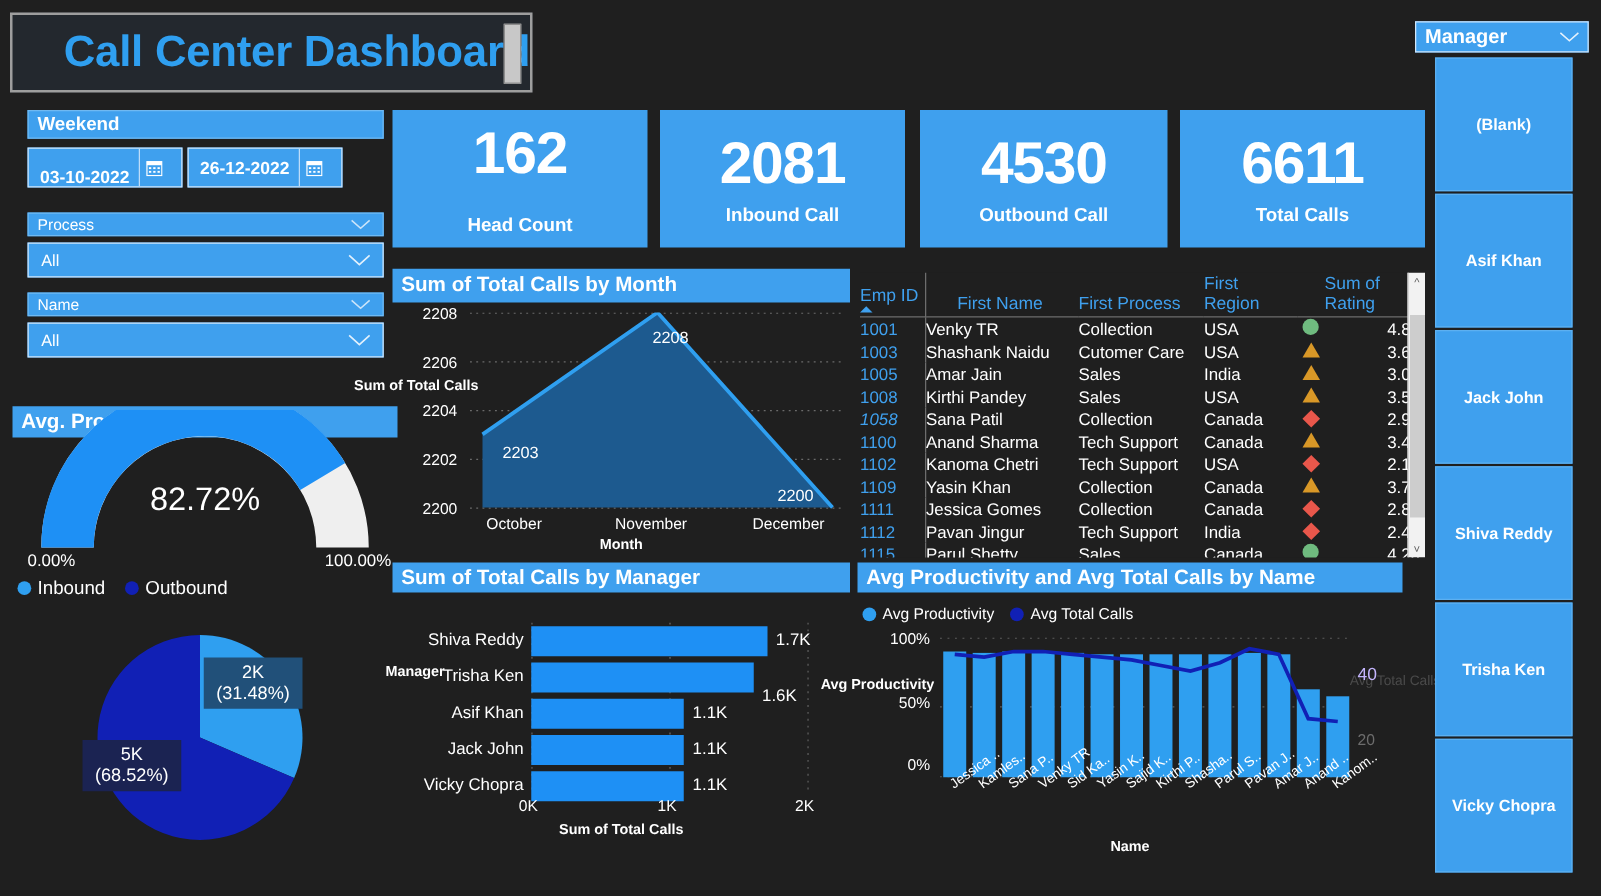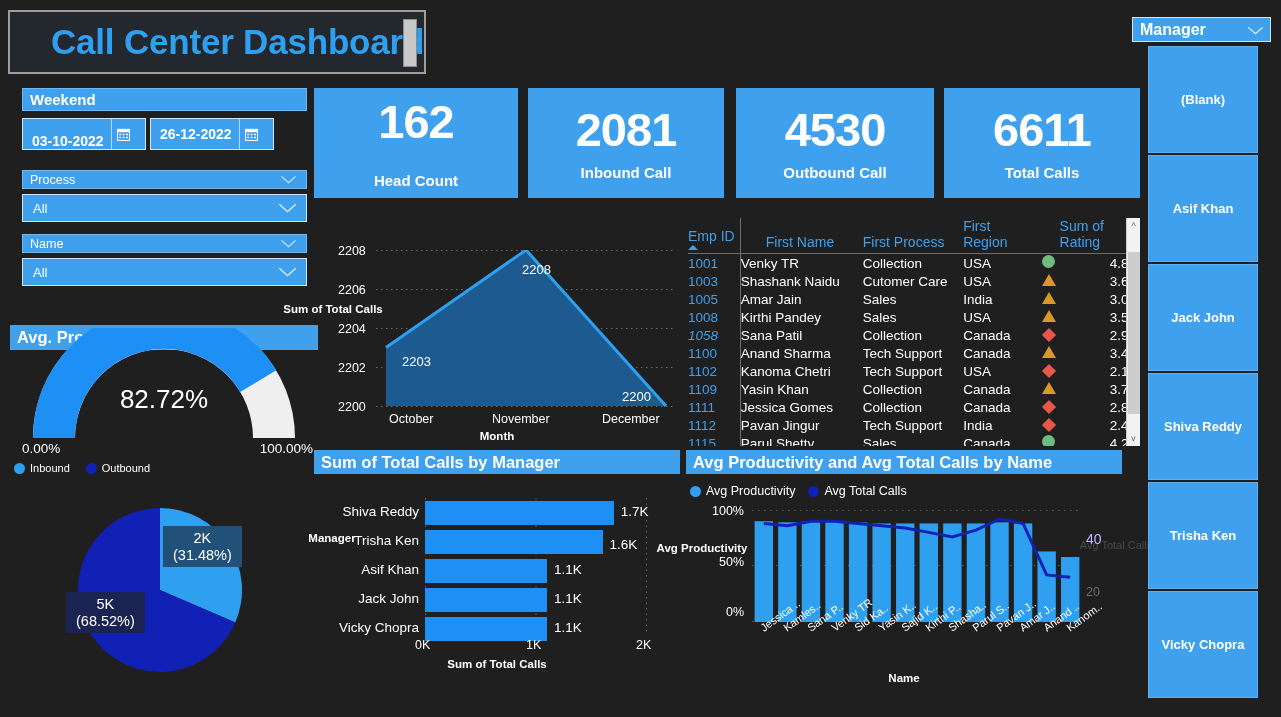--- a/index.html
+++ b/index.html
@@ -89,21 +89,21 @@
 
   
   .gauge-val {
     position: absolute; left: 0; right: 0; top: 56px;
     text-align: center; color: #ffffff; font-size: 26px;
   }
   .gauge-min, .gauge-max {
     position: absolute; color: #ffffff; font-size: 13.5px; top: 113px;
   }
   .legend-row { display: flex; align-items: center; gap: 16px; }
-  .legend-item { display: flex; align-items: center; gap: 5px; color: #fff; font-size: 11px; }
+  .legend-item { display: flex; align-items: center; gap: 5px; color: #fff; font-size: 15px; }
   .dot { width: 11px; height: 11px; border-radius: 50%; display: inline-block; }
 
   
   #table-wrap { background: #1f1f1f; overflow: hidden; }
   table.dtab { border-collapse: collapse; width: 100%; font-size: 13.5px; }
   table.dtab th {
     color: #3fa0ee; font-weight: normal; text-align: left;
     padding: 0 0 3px 0; font-size: 14px;
     border-bottom: 1px solid #6d6d6d;
     vertical-align: bottom;
@@ -302,20 +302,23 @@
     <div class="abs" style="left:103px; top:36px; background:#215079; padding:4px 10px; text-align:center; line-height:1.15;">
       <div style="color:#fff; font-size:14.5px;">2K</div>
       <div style="color:#fff; font-size:14.5px;">(31.48%)</div>
     </div>
     <div class="abs" style="left:6px; top:102px; background:#1b2352; padding:4px 10px; text-align:center; line-height:1.15;">
       <div style="color:#fff; font-size:14.5px;">5K</div>
       <div style="color:#fff; font-size:14.5px;">(68.52%)</div>
     </div>
   </div>
 
+  <div class="abs panel-title" style="left:314px; top:215px; width:366px; height:27px;">
+    <span>Sum of Total Calls by Month</span>
+  </div>
 
   <div class="abs" style="left:314px; top:244px; width:366px; height:205px;">
 
     <div class="abs" style="left:-36px; top:55px; width:110px; text-align:center;">
       <span class="vlabel">Sum of Total Calls</span>
     </div>
 
     <div class="abs axis-txt" style="left:24px; top:0px;">2208</div>
     <div class="abs axis-txt" style="left:24px; top:39px;">2206</div>
     <div class="abs axis-txt" style="left:24px; top:78px;">2204</div>
@@ -477,21 +480,21 @@
 
     <div id="mgr-bars" class="abs" style="left:0; top:22px; width:366px;">
         <div class="abs" style="left: 0px; top: 0px; width: 366px; height: 28px;">
           <div class="abs hbar-lbl" style="left:0; top:4px; width:105px;">Shiva Reddy</div>
           <div class="abs hbar" style="left:111px; top:1px; width:188.7px;"></div>
           <div class="abs hbar-val" style="left:306.7px; top:4px;">1.7K</div>
         </div>
         <div class="abs" style="left: 0px; top: 29px; width: 366px; height: 28px;">
           <div class="abs hbar-lbl" style="left:0; top:4px; width:105px;">Trisha Ken</div>
           <div class="abs hbar" style="left:111px; top:1px; width:177.6px;"></div>
-          <div class="abs hbar-val" style="left:295.6px; top:8px;text-align:right;">1.6K</div>
+          <div class="abs hbar-val" style="left:295.6px; top:20px;text-align:right;">1.6K</div>
         </div>
         <div class="abs" style="left: 0px; top: 58px; width: 366px; height: 28px;">
           <div class="abs hbar-lbl" style="left:0; top:4px; width:105px;">Asif Khan</div>
           <div class="abs hbar" style="left:111px; top:1px; width:122.1px;"></div>
           <div class="abs hbar-val" style="left:240.1px; top:4px;">1.1K</div>
         </div>
         <div class="abs" style="left: 0px; top: 87px; width: 366px; height: 28px;">
           <div class="abs hbar-lbl" style="left:0; top:4px; width:105px;">Jack John</div>
           <div class="abs hbar" style="left:111px; top:1px; width:122.1px;"></div>
           <div class="abs hbar-val" style="left:240.1px; top:4px;">1.1K</div>

